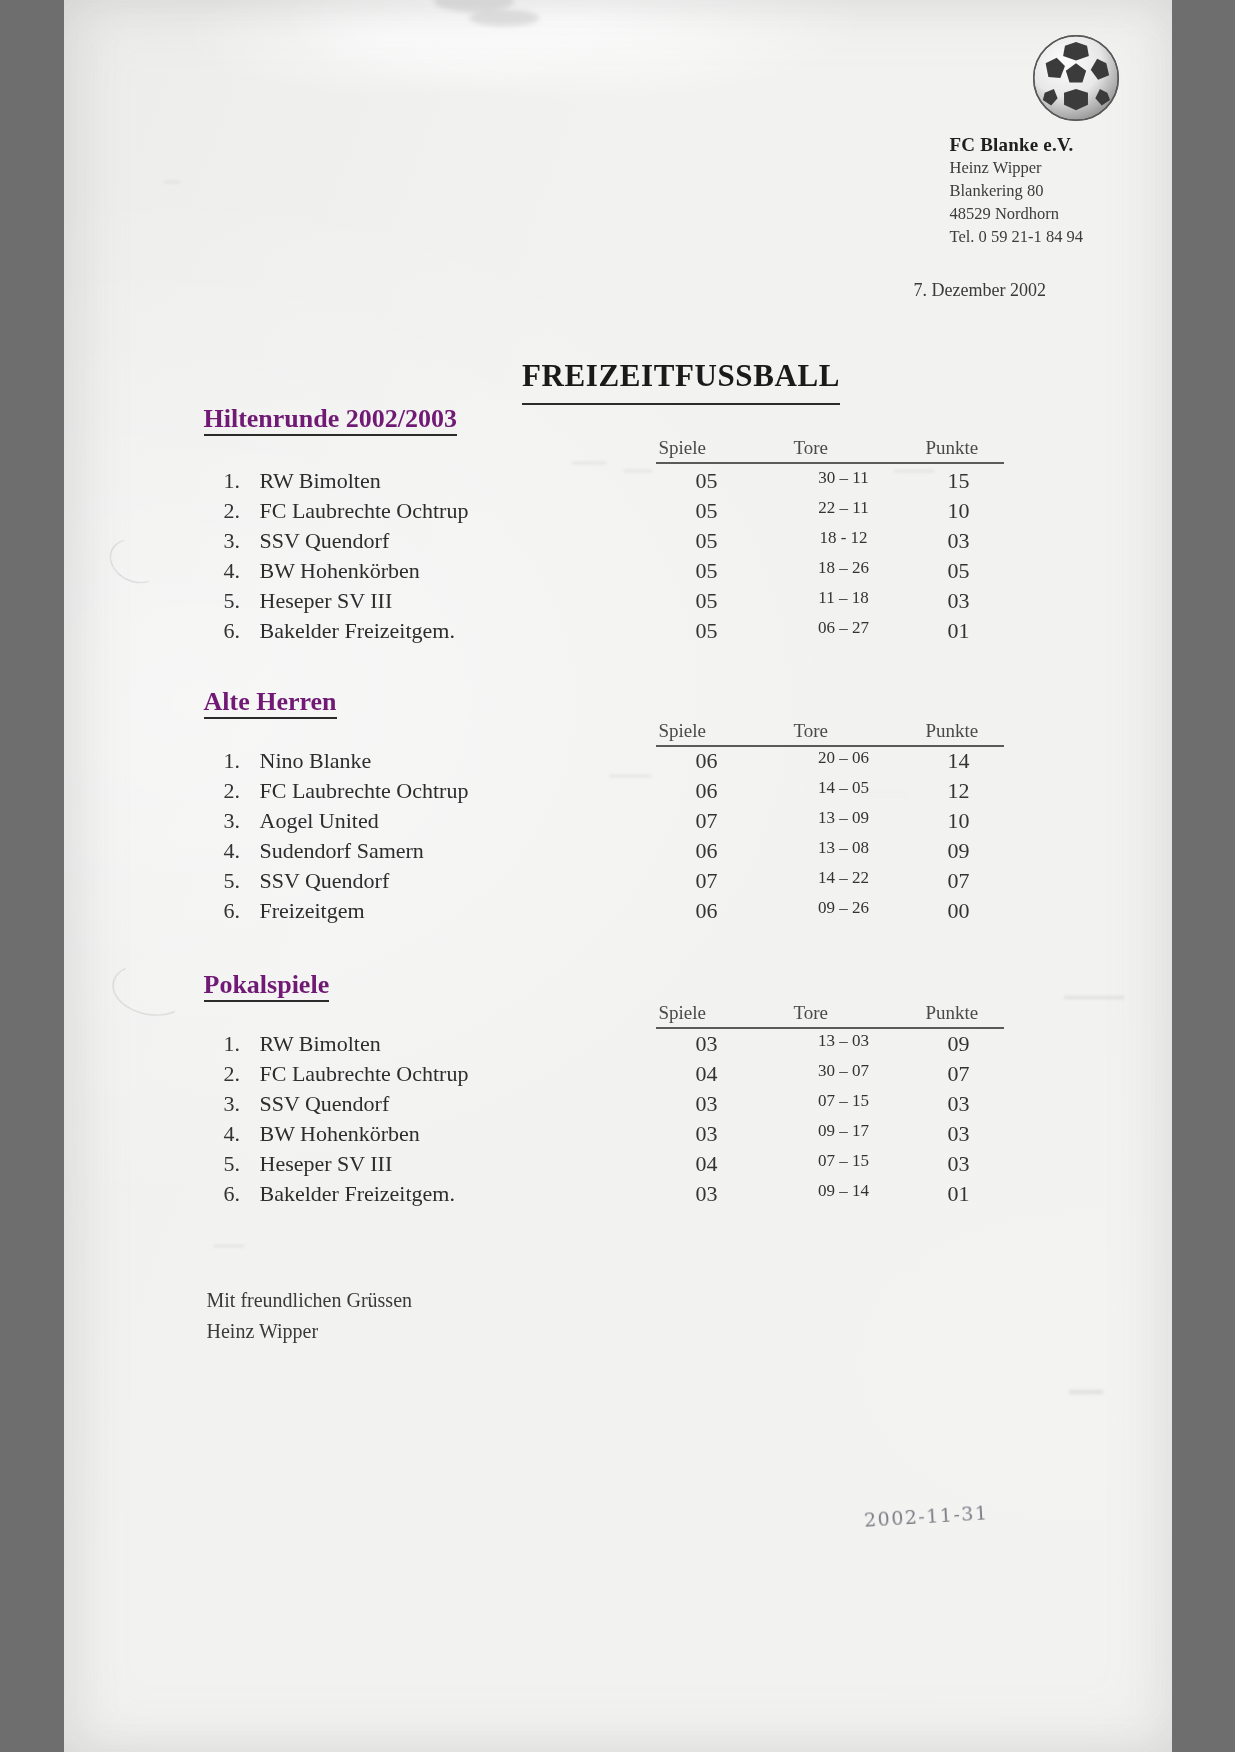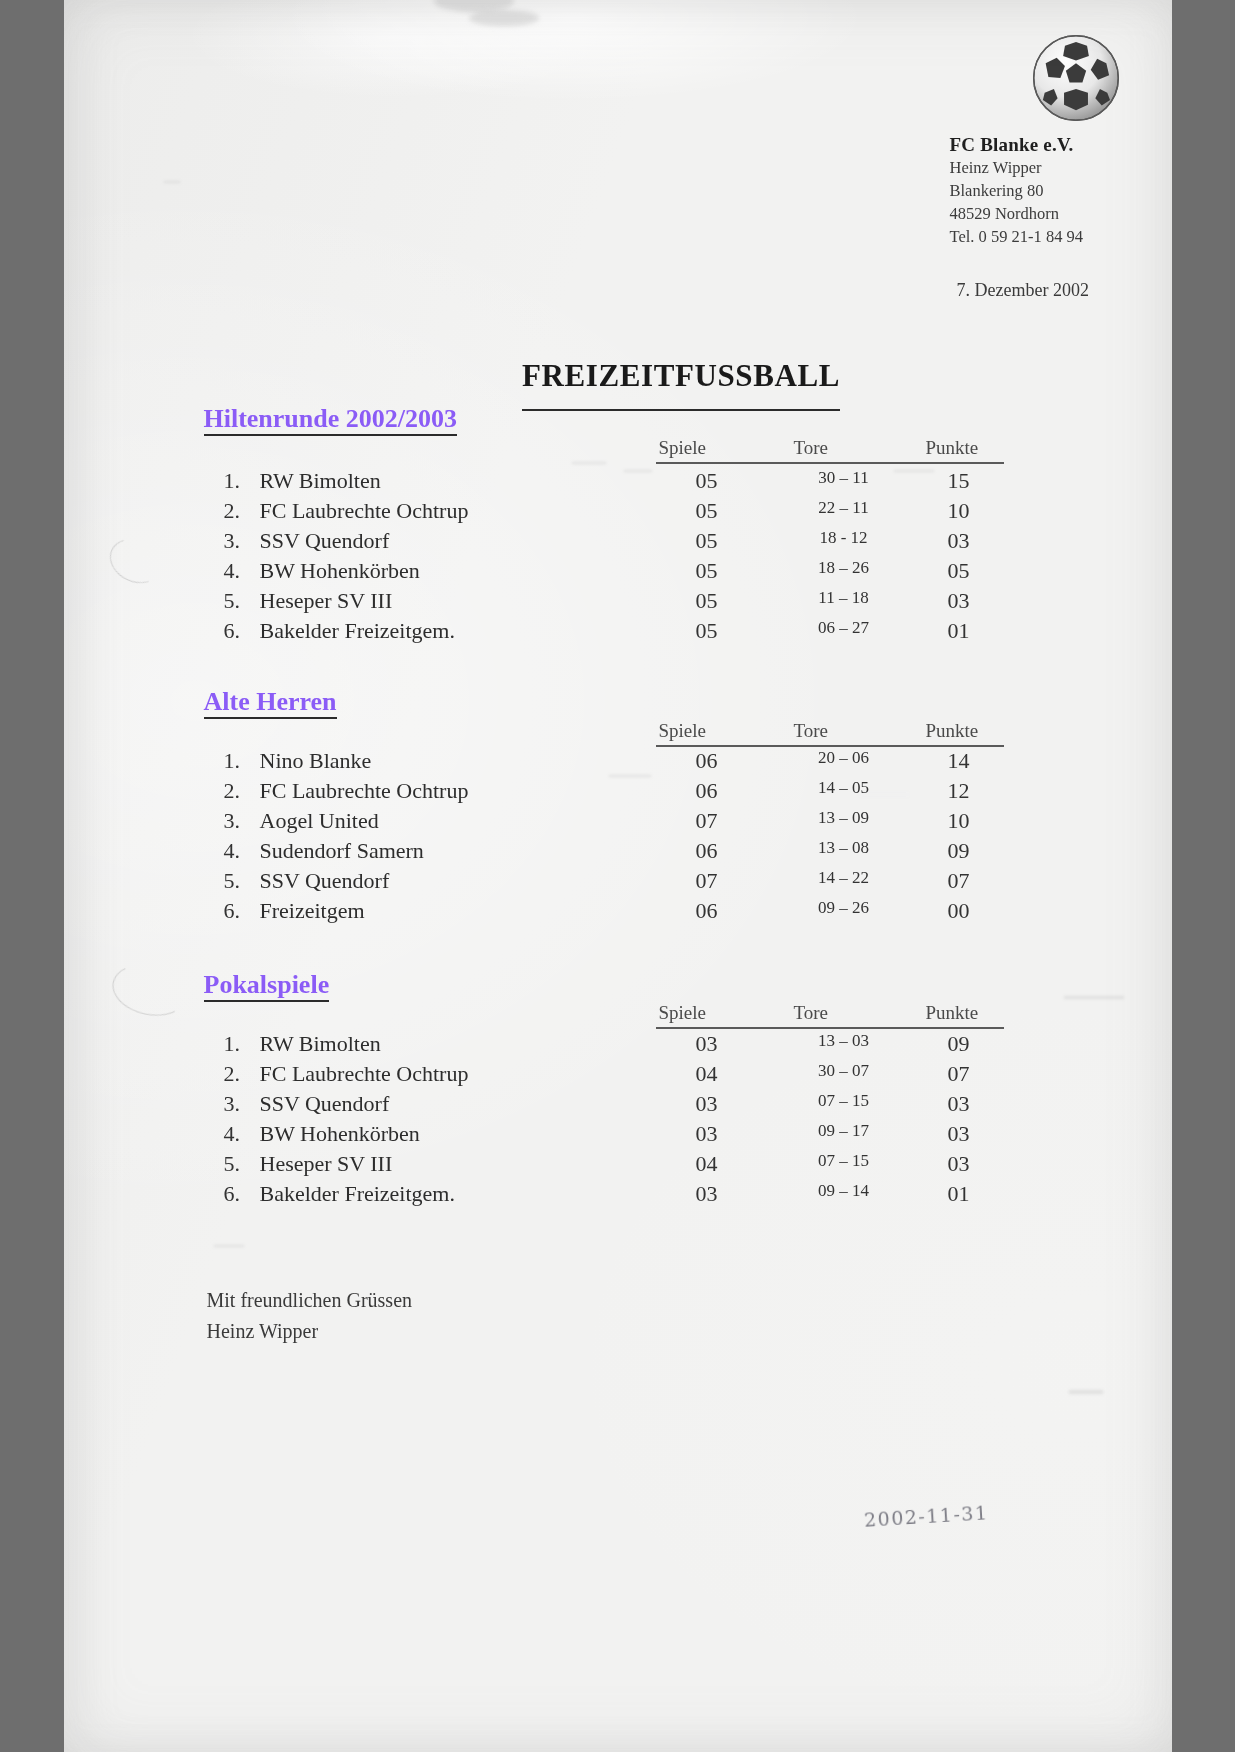--- a/index.html
+++ b/index.html
@@ -87,21 +87,21 @@
   }
   .addr-line {
     font-size: 16.5px;
     line-height: 23px;
     color: #3c3c3c;
     margin-left: 6px;
     filter: blur(0.35px);
   }
   .date-line {
     position: absolute;
-    left: 893px;
+    left: 850px;
     top: 280px;
     font-size: 18px;
     color: #3a3a3a;
     filter: blur(0.3px);
   }
 
   
   .doc-title {
     position: absolute;
     left: 0;
@@ -109,31 +109,31 @@
     width: 1235px;
     text-align: center;
     font-size: 31px;
     font-weight: bold;
     letter-spacing: 0.6px;
     color: #1a1a1a;
     filter: blur(0.2px);
   }
   .doc-title span {
     border-bottom: 2.5px solid #2b2b2b;
-    padding-bottom: 16px;
+    padding-bottom: 10px;
   }
 
   
   .section { position: absolute; left: 0; width: 1235px; }
   .section-title {
     position: absolute;
     left: 140px;
     font-size: 26px;
     font-weight: bold;
-    color: #8b5cf6;
+    color: #701a75;
     filter: blur(0.2px);
   }
   .section-title span {
     border-bottom: 2.5px solid #2b2b2b;
     padding-bottom: 1px;
   }
 
   .col-heads {
     position: absolute;
     left: 590px;

